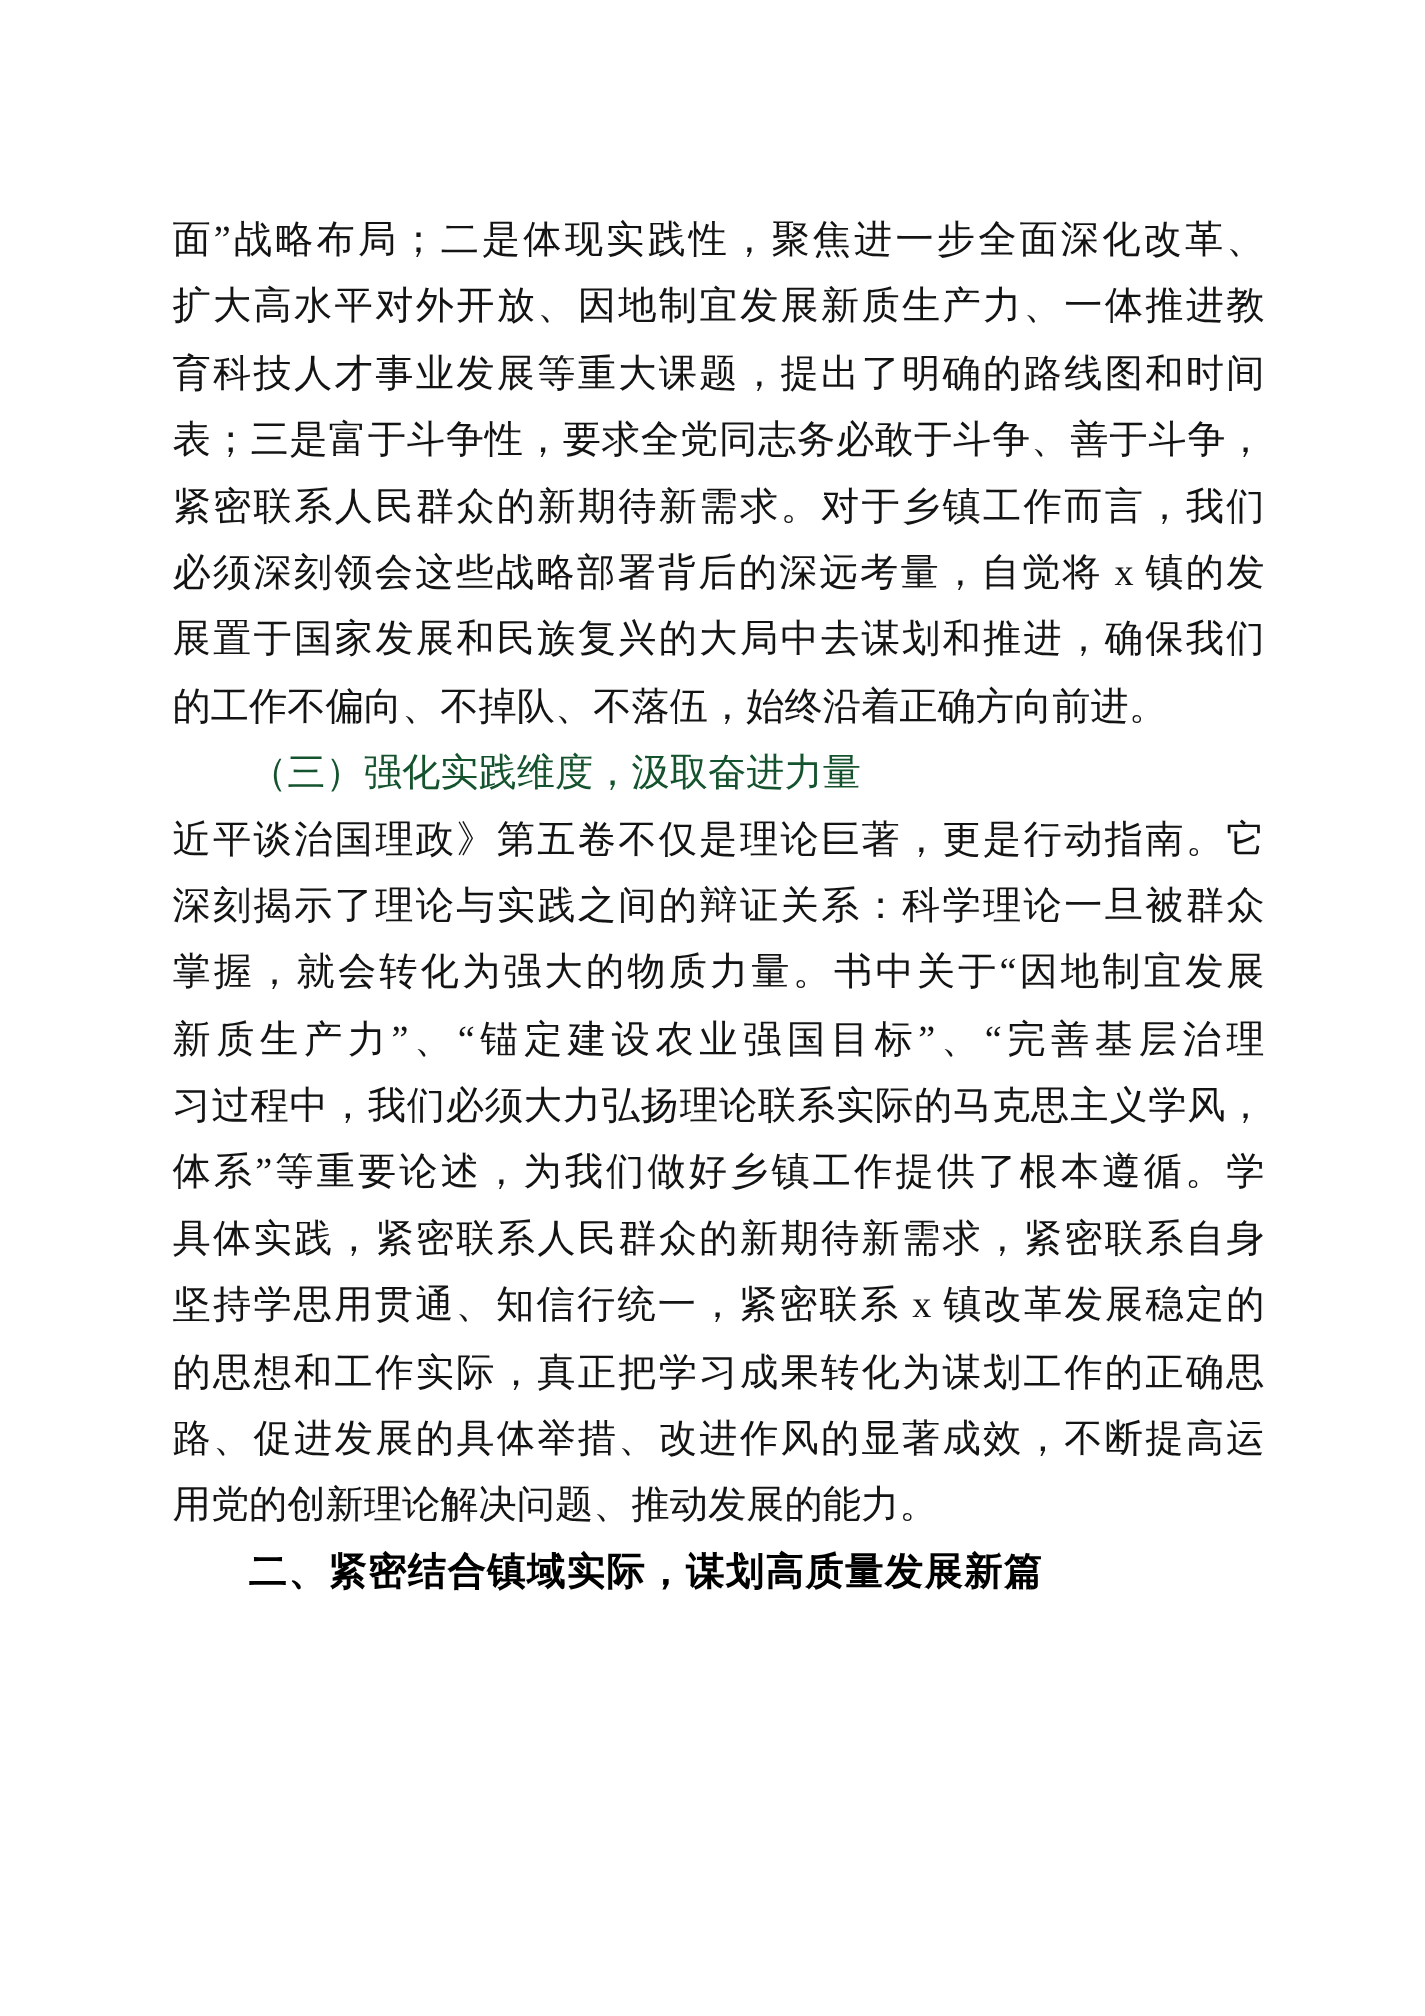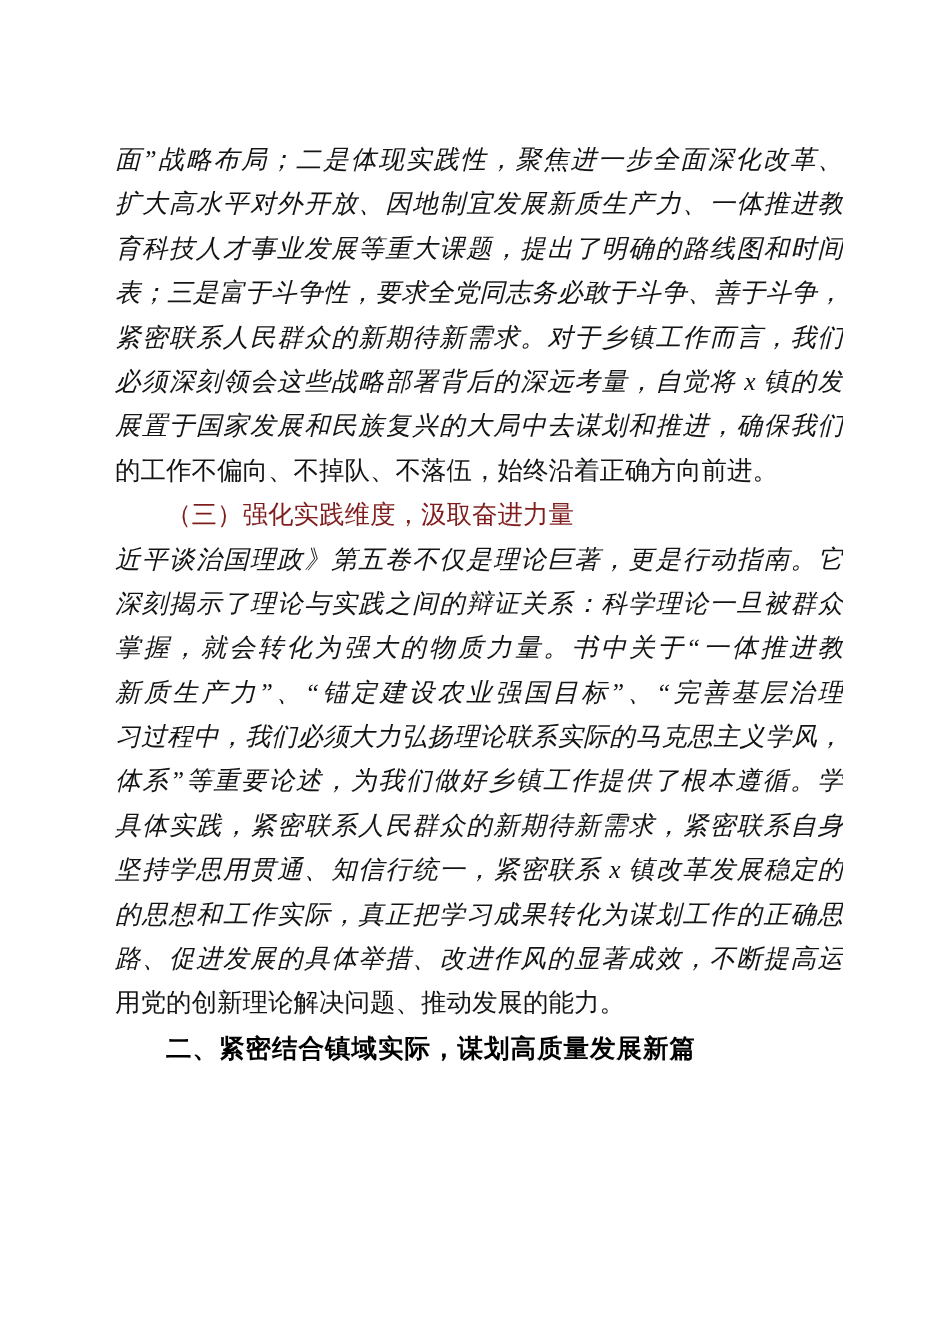--- a/index.html
+++ b/index.html
@@ -28,34 +28,33 @@
     line-height: 44.4px;
     color: #141414;
     height: 44.4px;
     overflow: hidden;
   }
   
   .jl {
     text-align: justify;
     text-align-last: justify;
     text-justify: inter-character;
-    font-style: italic;
   }
   
   .ll {
     text-align: left;
     white-space: nowrap;
   }
   
   .indent {
     text-indent: 51px;
   }
   
   .h3 {
-    color: #7f1d1d;
+    color: #14532d;
   }
   
   .h1 {
     font-family: "Liberation Sans", "DejaVu Sans", sans-serif;
     font-weight: bold;
     color: #000000;
     letter-spacing: 1px;
   }
   .para { margin: 0; }
 </style>
@@ -74,21 +73,21 @@
       <div class="line jl">必须深刻领会这些战略部署背后的深远考量，自觉将 x 镇的发</div>
       <div class="line jl">展置于国家发展和民族复兴的大局中去谋划和推进，确保我们</div>
       <div class="line ll">的工作不偏向、不掉队、不落伍，始终沿着正确方向前进。</div>
     </div>
 
     <div class="line ll indent h3">（三）强化实践维度，汲取奋进力量</div>
 
     <div class="para">
       <div class="line jl">近平谈治国理政》第五卷不仅是理论巨著，更是行动指南。它</div>
       <div class="line jl">深刻揭示了理论与实践之间的辩证关系：科学理论一旦被群众</div>
-      <div class="line jl">掌握，就会转化为强大的物质力量。书中关于“一体推进教</div>
+      <div class="line jl">掌握，就会转化为强大的物质力量。书中关于“因地制宜发展</div>
       <div class="line jl">新质生产力”、“锚定建设农业强国目标”、“完善基层治理</div>
       <div class="line jl">习过程中，我们必须大力弘扬理论联系实际的马克思主义学风，</div>
       <div class="line jl">体系”等重要论述，为我们做好乡镇工作提供了根本遵循。学</div>
       <div class="line jl">具体实践，紧密联系人民群众的新期待新需求，紧密联系自身</div>
       <div class="line jl">坚持学思用贯通、知信行统一，紧密联系 x 镇改革发展稳定的</div>
       <div class="line jl">的思想和工作实际，真正把学习成果转化为谋划工作的正确思</div>
       <div class="line jl">路、促进发展的具体举措、改进作风的显著成效，不断提高运</div>
       <div class="line ll">用党的创新理论解决问题、推动发展的能力。</div>
     </div>
 

